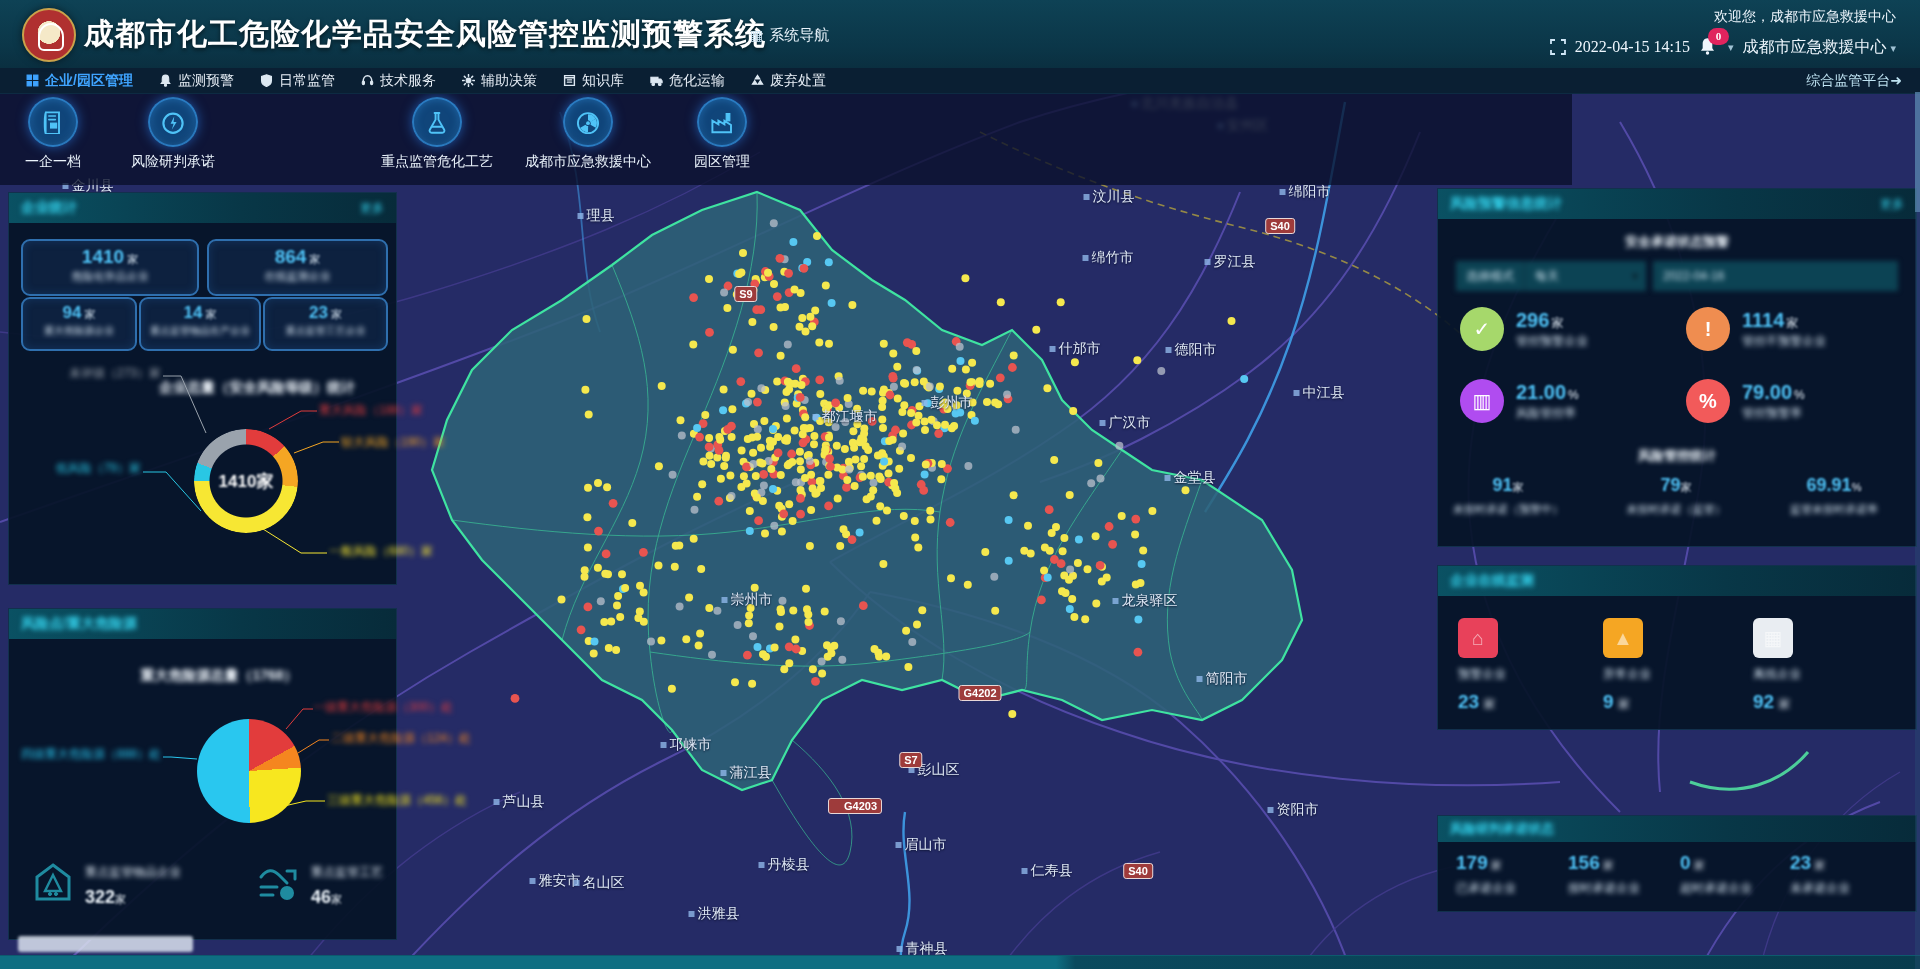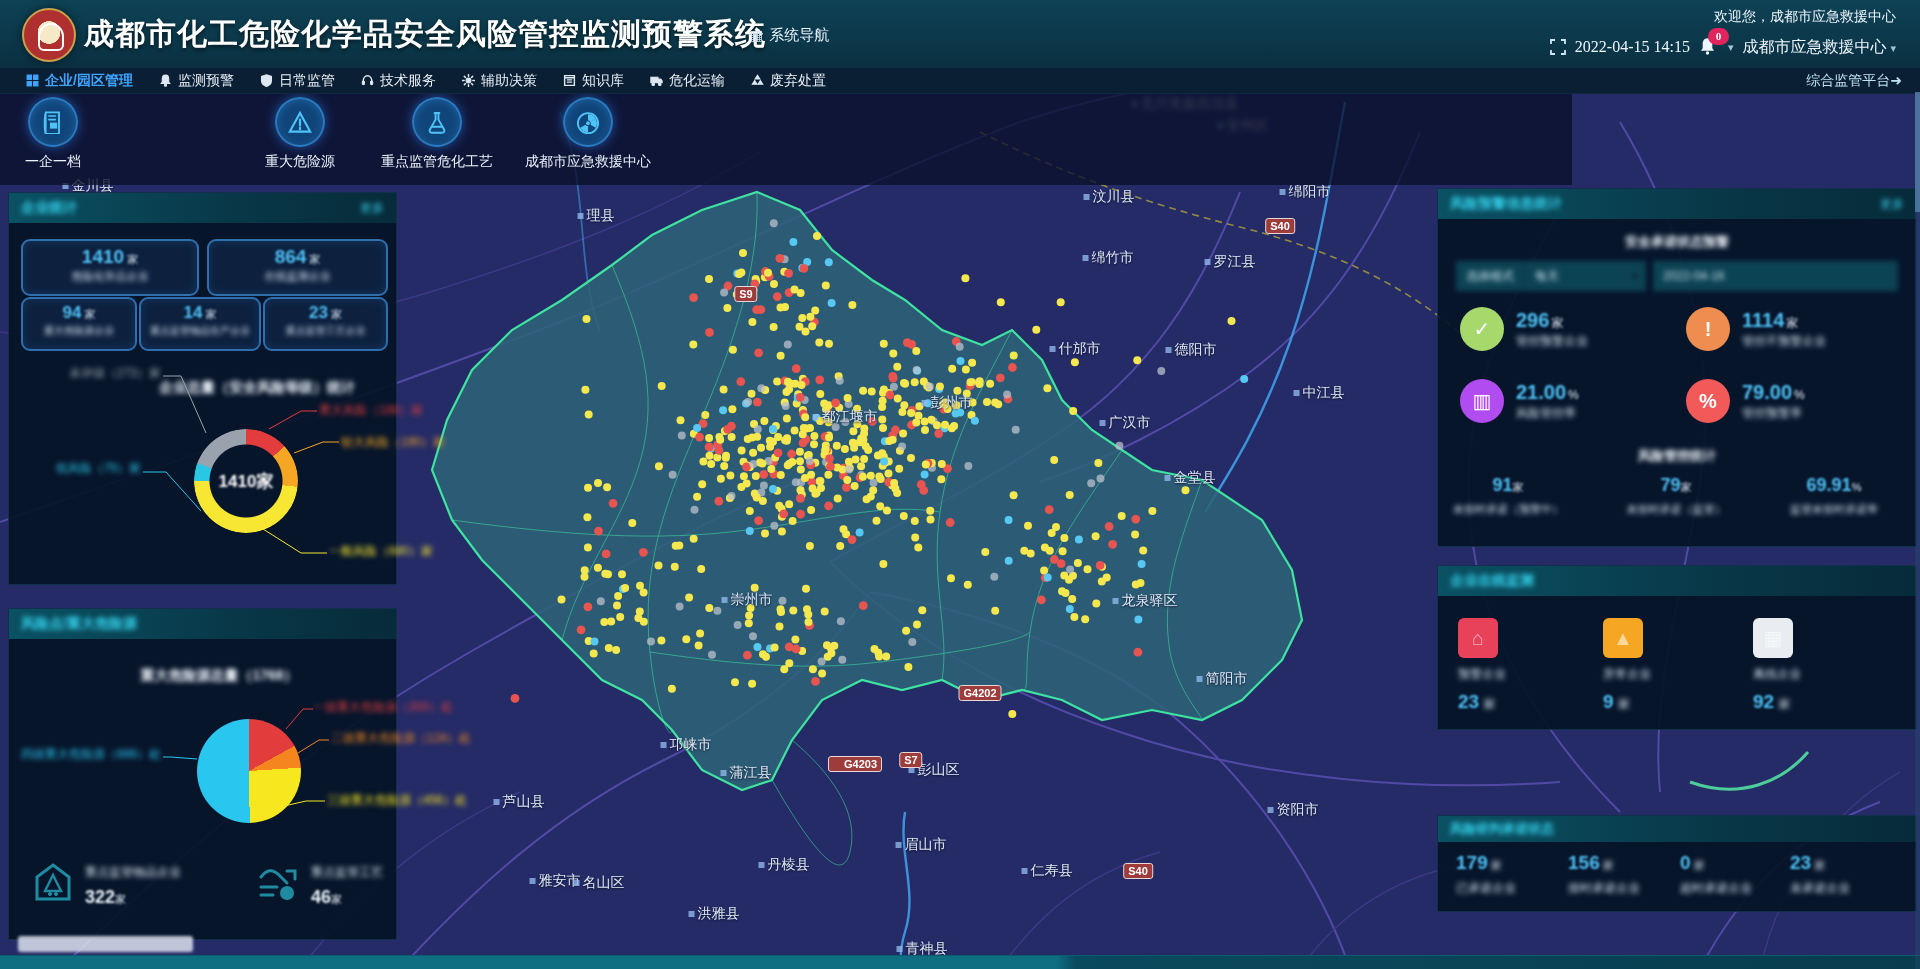--- a/index.html
+++ b/index.html
@@ -789,21 +789,21 @@
       <span class="map-label" style="left: 555px; top: 789px;"><span class="sq"></span>雅安市</span>
       <span class="map-label" style="left: 599px; top: 791px;"><span class="sq"></span>名山区</span>
       <span class="map-label" style="left: 519px; top: 710px;"><span class="sq"></span>芦山县</span>
       <span class="map-label" style="left: 746px; top: 681px;"><span class="sq"></span>蒲江县</span>
       <span class="map-label" style="left: 686px; top: 653px;"><span class="sq"></span>邛崃市</span>
       <span class="map-label" style="left: 747px; top: 508px;"><span class="sq"></span>崇州市</span>
       <span class="road-badge" style="left: 746px; top: 202px;">S9</span>
       <span class="road-badge" style="left: 1280px; top: 134px;">S40</span>
       <span class="road-badge" style="left: 980px; top: 601px;">G4202</span>
       <span class="road-badge" style="left: 911px; top: 668px;">S7</span>
-      <span class="road-badge" style="left: 855px; top: 672px; padding-left: 15px;">G4203</span>
+      <span class="road-badge" style="left: 855px; top: 714px; padding-left: 15px;">G4203</span>
       <span class="road-badge" style="left: 1138px; top: 779px;">S40</span>
     </div>
 </div>
 
 <div id="more-btn">更多</div>
 <div id="more-tab"></div>
 
 <div id="header">
   <div id="logo"></div>
   <div id="app-title">成都市化工危险化学品安全风险管控监测预警系统</div>
@@ -918,28 +918,28 @@
     <div class="subnav-item" style="left: 53px;">
       <div class="subnav-circle">
         <svg width="24" height="24" viewBox="0 0 20 20" fill="#4fc3f7" stroke="#4fc3f7" stroke-linecap="round" style="color:#4fc3f7">
           <path d="M4,2 H15 V20 H4 C2.8,20 2.8,2 4,2 Z" fill="none" stroke-width="1.6"></path>
           <path d="M4,2 V20 M6.5,5 H12 M6.5,8 H12" stroke-width="1.3"></path>
           <rect x="8" y="11" width="5" height="4"></rect>
         </svg>
       </div>
       <div class="subnav-label">一企一档</div>
     </div>
-    <div class="subnav-item" style="left: 300px;">
+    <div class="subnav-item" style="left: 173px;">
       <div class="subnav-circle">
         <svg width="24" height="24" viewBox="0 0 20 20" fill="#4fc3f7" stroke="#4fc3f7" stroke-linecap="round" style="color:#4fc3f7">
-          <path d="M10,2.5 L18.5,18 H1.5 Z" fill="none" stroke-width="1.8"></path>
-          <path d="M10,8 V13 M10,14.8 V16.2" stroke-width="1.8"></path>
-        </svg>
-      </div>
-      <div class="subnav-label">重大危险源</div>
+          <circle cx="10" cy="11" r="8" fill="none" stroke-width="1.8"></circle>
+          <path d="M11,5.5 L8,11.5 H10.5 L9,16.5 L13,10 H10.5 Z" stroke="none" fill="currentColor"></path>
+        </svg>
+      </div>
+      <div class="subnav-label">风险研判承诺</div>
     </div>
     <div class="subnav-item" style="left: 437px;">
       <div class="subnav-circle">
         <svg width="24" height="24" viewBox="0 0 20 20" fill="#4fc3f7" stroke="#4fc3f7" stroke-linecap="round" style="color:#4fc3f7">
           <path d="M8,2.5 H12 M8.8,2.5 V8 L4,16.5 C3.4,17.6 4.2,19 5.6,19 H14.4 C15.8,19 16.6,17.6 16,16.5 L11.2,8 V2.5" fill="none" stroke-width="1.6"></path>
           <path d="M6,14 H14" stroke-width="1.6"></path>
         </svg>
       </div>
       <div class="subnav-label">重点监管危化工艺</div>
     </div>
@@ -947,20 +947,29 @@
       <div class="subnav-circle">
         <svg width="24" height="24" viewBox="0 0 20 20" fill="#4fc3f7" stroke="#4fc3f7" stroke-linecap="round" style="color:#4fc3f7">
           <circle cx="10" cy="11" r="8.4" fill="none" stroke-width="1.6"></circle>
           <circle cx="10" cy="11" r="1.6" stroke="none" fill="currentColor"></circle>
           <path d="M10,3.6 A7.4,7.4 0 0 1 16.4,7.3 L12,10 A2.4,2.4 0 0 0 10,8.6 Z" stroke="none" fill="currentColor"></path>
           <path d="M10,3.6 A7.4,7.4 0 0 0 3.6,7.3 L8,10 A2.4,2.4 0 0 1 10,8.6 Z" stroke="none" fill="currentColor" transform="rotate(120 10 11)"></path>
           <path d="M10,13.4 A2.4,2.4 0 0 0 12,12 L16.4,14.7 A7.4,7.4 0 0 1 10,18.4 Z" stroke="none" fill="currentColor" transform="rotate(60 10 11)"></path>
         </svg>
       </div>
       <div class="subnav-label">成都市应急救援中心</div>
+    </div>
+    <div class="subnav-item" style="left: 722px;">
+      <div class="subnav-circle">
+        <svg width="24" height="24" viewBox="0 0 20 20" fill="#4fc3f7" stroke="#4fc3f7" stroke-linecap="round" style="color:#4fc3f7">
+          <path d="M2,18.5 V9 L7,12 V9 L12,12 V9 L17.5,12.5 V18.5 Z" fill="none" stroke-width="1.6"></path>
+          <rect x="13.5" y="3" width="3" height="6"></rect>
+        </svg>
+      </div>
+      <div class="subnav-label">园区管理</div>
     </div>
   </div>
 
 <div class="panel" id="p-ent" style="left:8px;top:192px;width:387px;height:391px;">
   <div class="panel-hd">
     <span class="ttl bl2">企业统计</span>
     <span class="more bl2">更多</span>
   </div>
   <div id="ent-boxes">
       <div class="stat-box" style="left: 12px; top: 46px; width: 174px; height: 48px; padding-top: 5px;">

